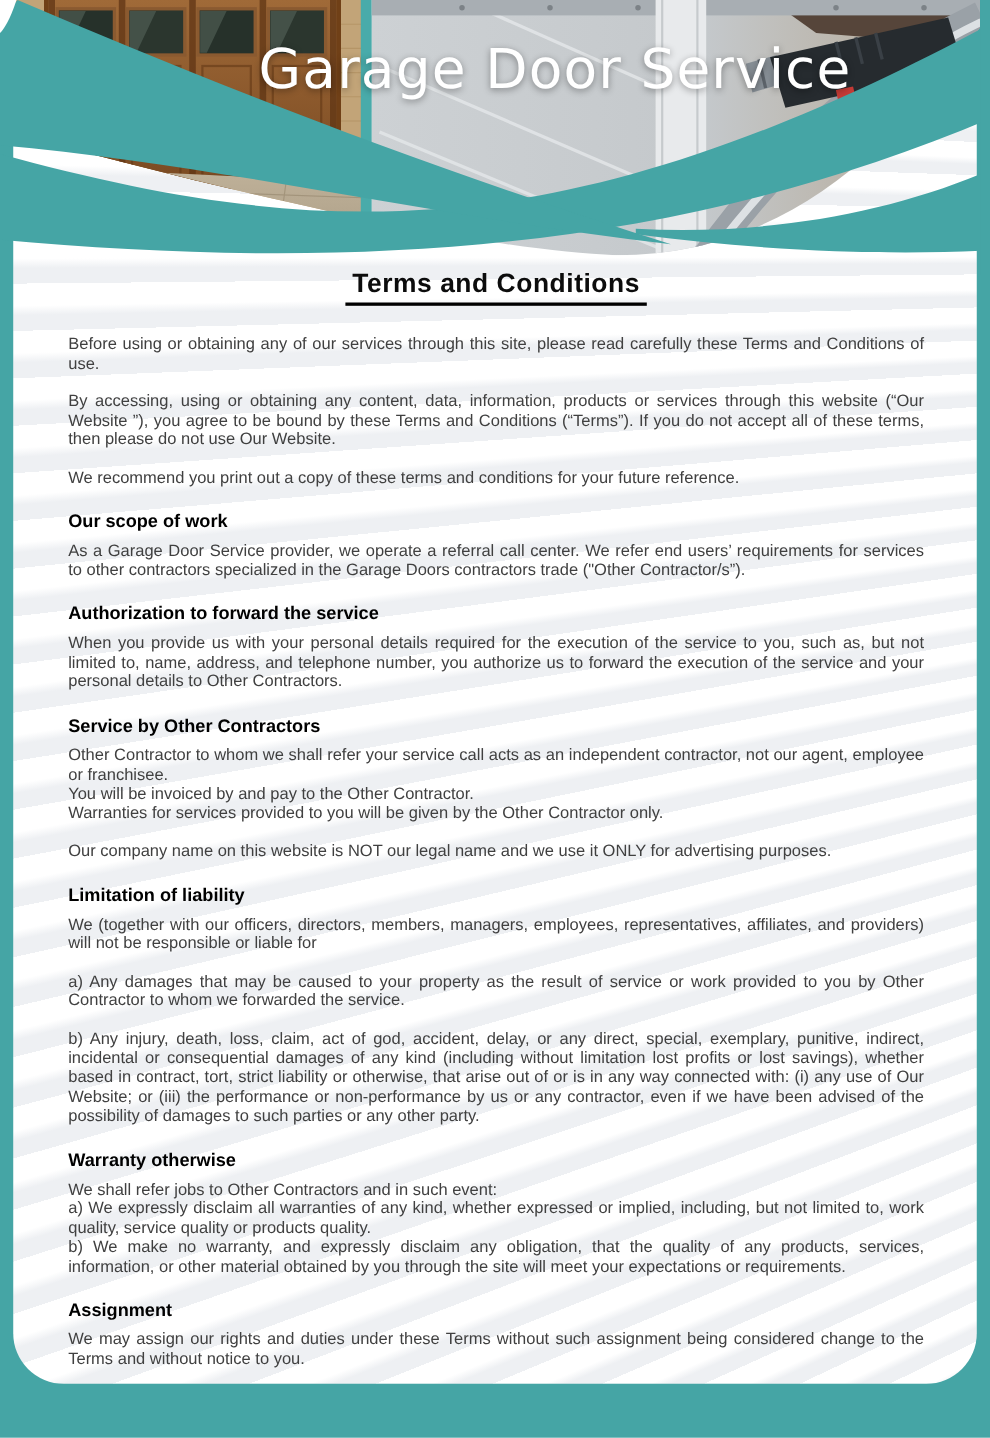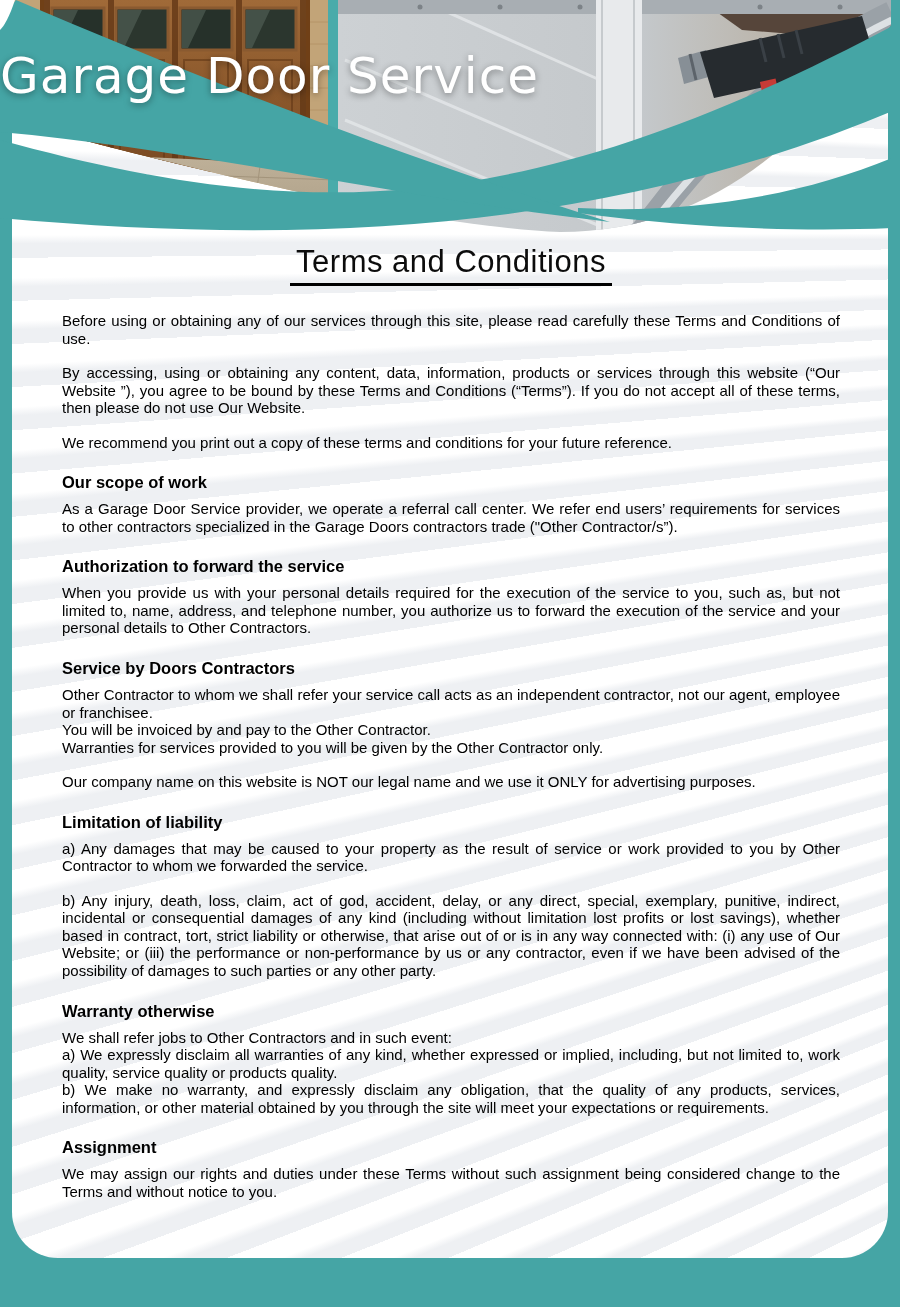--- a/index.html
+++ b/index.html
@@ -17,41 +17,41 @@
         #ffffff 0.45deg 0.85deg);
     border-radius:0 0 46px 46px;
     overflow:hidden;
   }
   
   .header-art{
     position:absolute;left:0;top:0;width:900px;height:250px;z-index:3;
     pointer-events:none;display:block;
   }
   .hero-title{
-    position:absolute;left:0;top:47px;width:774px;z-index:4;
-    text-align:left;color:#ffffff;
+    position:absolute;left:0;top:34px;width:774px;z-index:4;
+    text-align:right;color:#ffffff;
     font-family:"DejaVu Sans","Liberation Sans",sans-serif;
     font-size:50px;font-weight:400;letter-spacing:1px;
     text-shadow:0 2px 7px rgba(0,0,0,.38);
     white-space:nowrap;
   }
   .content{
     position:absolute;left:12px;top:0;width:876px;z-index:2;
     padding:244px 48px 0 50px;box-sizing:border-box;
   }
   .doc-title-wrap{text-align:center;margin:0 0 26px 0;}
   .doc-title{
     display:inline-block;
     font-family:"Liberation Sans",sans-serif;
-    font-size:31px;font-weight:normal;color:#0c0c0c;letter-spacing:.5px;
+    font-size:24px;font-weight:bold;color:#0c0c0c;letter-spacing:.5px;
     border-bottom:3px solid #000;padding:0 6px 3px 6px;
   }
   .doc p{
     margin:0 0 17px 0;
-    font-size:15px;line-height:1.17;color:#000000;
+    font-size:15px;line-height:1.17;color:#404040;
     text-align:justify;
   }
   .doc h2{
     margin:22px 0 8px 0;
     font-size:16.5px;font-weight:bold;color:#000000;
   }
 </style>
 </head>
 <body>
 
@@ -210,24 +210,25 @@
     <div id="intro">
         <p>Before using or obtaining any of our services through this site, please read carefully these Terms and Conditions of use.</p>
         <p>By accessing, using or obtaining any content, data, information, products or services through this website (“Our Website ”), you agree to be bound by these Terms and Conditions (“Terms”). If you do not accept all of these terms, then please do not use Our Website.</p>
         <p>We recommend you print out a copy of these terms and conditions for your future reference.</p>
       </div>
     <div id="sections">
         <h2>Our scope of work</h2>
         <p>As a Garage Door Service provider, we operate a referral call center. We refer end users’ requirements for services to other contractors specialized in the Garage Doors contractors trade ("Other Contractor/s”).</p>
         <h2>Authorization to forward the service</h2>
         <p>When you provide us with your personal details required for the execution of the service to you, such as, but not limited to, name, address, and telephone number, you authorize us to forward the execution of the service and your personal details to Other Contractors.</p>
-        <h2>Service by Doors Contractors</h2>
+        <h2>Service by Other Contractors</h2>
         <p>Other Contractor to whom we shall refer your service call acts as an independent contractor, not our agent, employee or franchisee.<br>You will be invoiced by and pay to the Other Contractor.<br>Warranties for services provided to you will be given by the Other Contractor only.</p>
         <p>Our company name on this website is NOT our legal name and we use it ONLY for advertising purposes.</p>
         <h2>Limitation of liability</h2>
+        <p>We (together with our officers, directors, members, managers, employees, representatives, affiliates, and providers) will not be responsible or liable for</p>
         <p>a) Any damages that may be caused to your property as the result of service or work provided to you by Other Contractor to whom we forwarded the service.</p>
         <p>b) Any injury, death, loss, claim, act of god, accident, delay, or any direct, special, exemplary, punitive, indirect, incidental or consequential damages of any kind (including without limitation lost profits or lost savings), whether based in contract, tort, strict liability or otherwise, that arise out of or is in any way connected with: (i) any use of Our Website; or (iii) the performance or non-performance by us or any contractor, even if we have been advised of the possibility of damages to such parties or any other party.</p>
         <h2>Warranty otherwise</h2>
         <p>We shall refer jobs to Other Contractors and in such event:<br>a) We expressly disclaim all warranties of any kind, whether expressed or implied, including, but not limited to, work quality, service quality or products quality.<br>b) We make no warranty, and expressly disclaim any obligation, that the quality of any products, services, information, or other material obtained by you through the site will meet your expectations or requirements.</p>
         <h2>Assignment</h2>
         <p>We may assign our rights and duties under these Terms without such assignment being considered change to the Terms and without notice to you.</p>
       </div>
   </div>
 </div>
 

